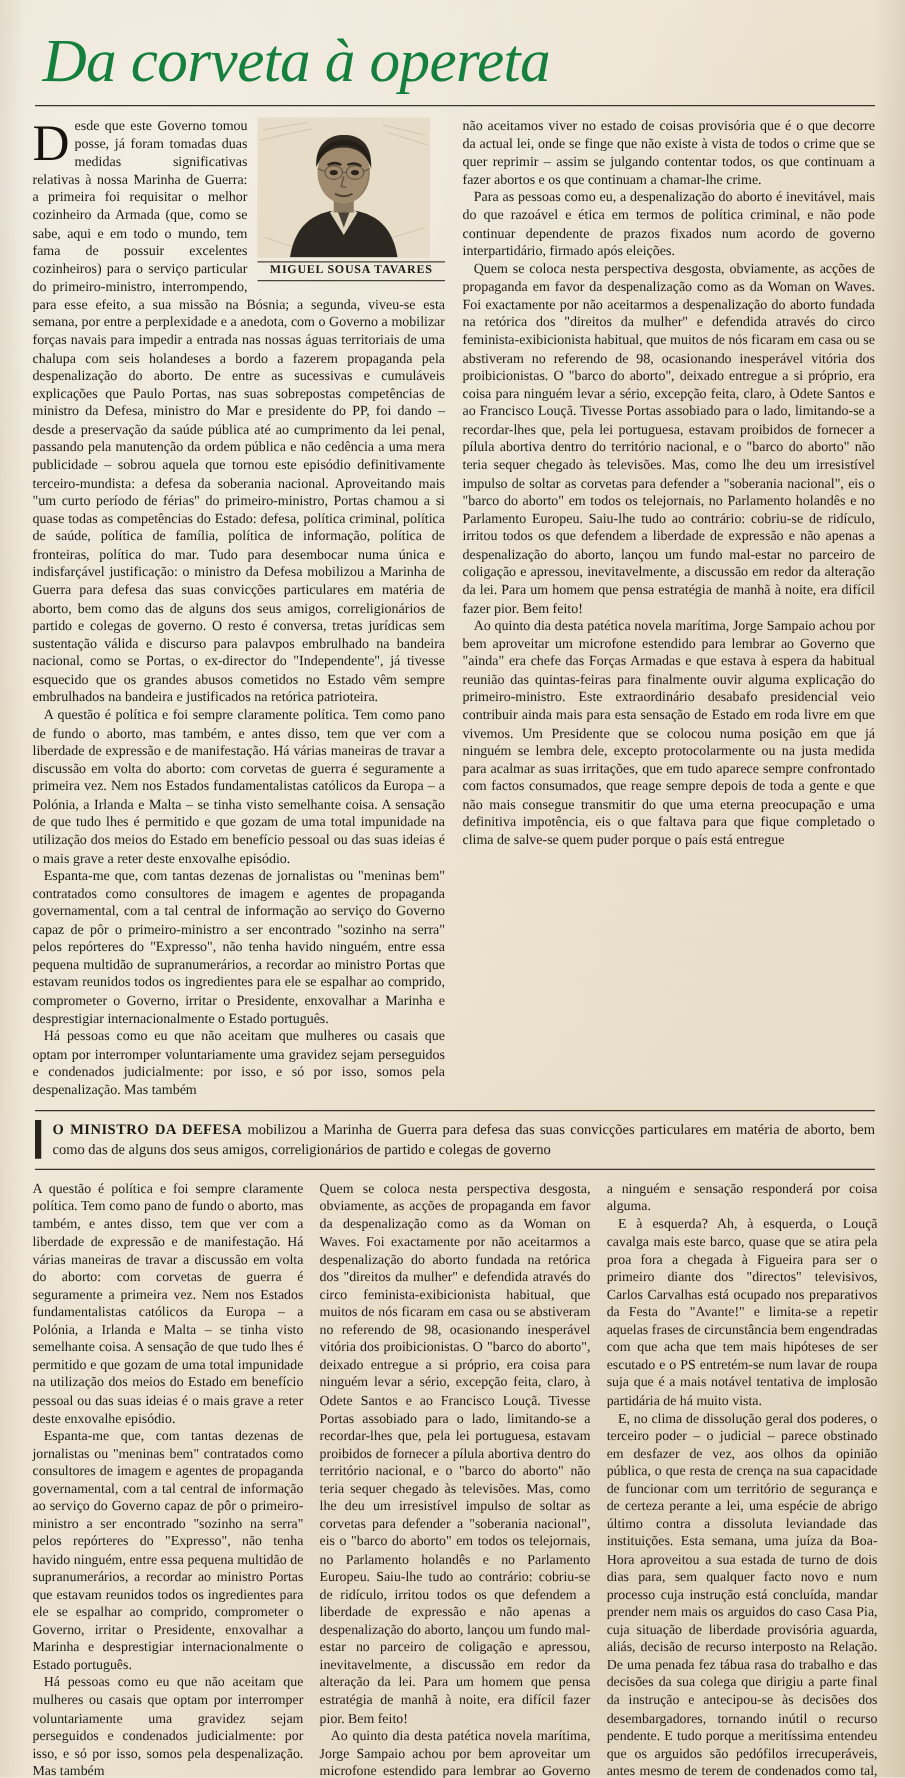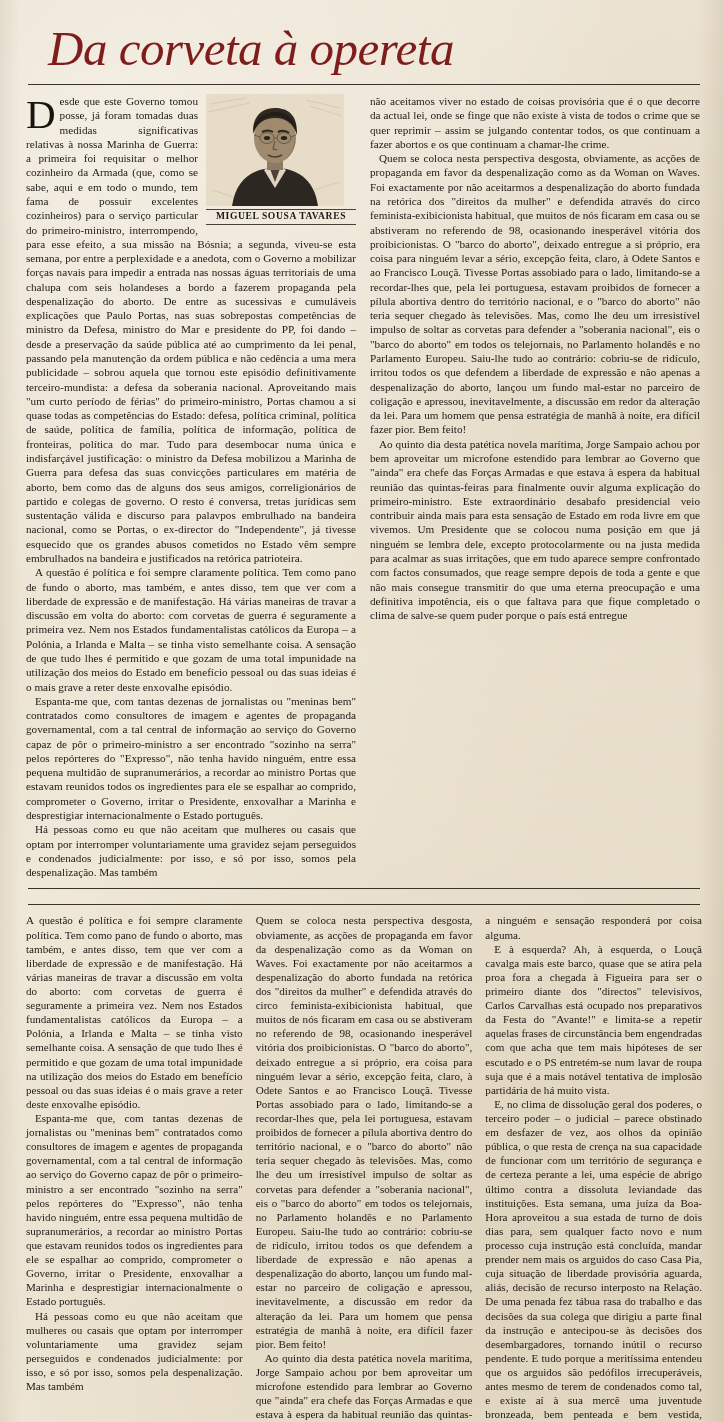--- a/index.html
+++ b/index.html
@@ -28,22 +28,22 @@
   }
 
   
   .headline {
     font-family:"Liberation Serif", serif;
     font-style:italic;
     font-weight:normal;
     font-size:49px;
     line-height:1.02;
     letter-spacing:-0.5px;
-    margin:6px 0 2px 22px;
-    color:#7f1d1d;
+    margin:6px 0 2px 8px;
+    color:#15803d;
   }
   .rule-top {
     border-top:1px solid #3a332a;
     margin:10px 2px 0 2px;
     height:0;
   }
 
   
   .cols {
     display:flex;
@@ -221,29 +221,31 @@
         <p class="dropcap-para"><span class="dropcap">D</span><span>esde que este Governo tomou posse, já foram tomadas duas medidas significativas relativas à nossa Marinha de Guerra: a primeira foi requisitar o melhor cozinheiro da Armada (que, como se sabe, aqui e em todo o mundo, tem fama de possuir excelentes cozinheiros) para o serviço particular do primeiro-ministro, interrompendo, para esse efeito, a sua missão na Bósnia; a segunda, viveu-se esta semana, por entre a perplexidade e a anedota, com o Governo a mobilizar forças navais para impedir a entrada nas nossas águas territoriais de uma chalupa com seis holandeses a bordo a fazerem propaganda pela despenalização do aborto. De entre as sucessivas e cumuláveis explicações que Paulo Portas, nas suas sobrepostas competências de ministro da Defesa, ministro do Mar e presidente do PP, foi dando – desde a preservação da saúde pública até ao cumprimento da lei penal, passando pela manutenção da ordem pública e não cedência a uma mera publicidade – sobrou aquela que tornou este episódio definitivamente terceiro-mundista: a defesa da soberania nacional. Aproveitando mais "um curto período de férias" do primeiro-ministro, Portas chamou a si quase todas as competências do Estado: defesa, política criminal, política de saúde, política de família, política de informação, política de fronteiras, política do mar. Tudo para desembocar numa única e indisfarçável justificação: o ministro da Defesa mobilizou a Marinha de Guerra para defesa das suas convicções particulares em matéria de aborto, bem como das de alguns dos seus amigos, correligionários de partido e colegas de governo. O resto é conversa, tretas jurídicas sem sustentação válida e discurso para palavpos embrulhado na bandeira nacional, como se Portas, o ex-director do "Independente", já tivesse esquecido que os grandes abusos cometidos no Estado vêm sempre embrulhados na bandeira e justificados na retórica patrioteira.</span></p>
         <p>A questão é política e foi sempre claramente política. Tem como pano de fundo o aborto, mas também, e antes disso, tem que ver com a liberdade de expressão e de manifestação. Há várias maneiras de travar a discussão em volta do aborto: com corvetas de guerra é seguramente a primeira vez. Nem nos Estados fundamentalistas católicos da Europa – a Polónia, a Irlanda e Malta – se tinha visto semelhante coisa. A sensação de que tudo lhes é permitido e que gozam de uma total impunidade na utilização dos meios do Estado em benefício pessoal ou das suas ideias é o mais grave a reter deste enxovalhe episódio.</p>
         <p>Espanta-me que, com tantas dezenas de jornalistas ou "meninas bem" contratados como consultores de imagem e agentes de propaganda governamental, com a tal central de informação ao serviço do Governo capaz de pôr o primeiro-ministro a ser encontrado "sozinho na serra" pelos repórteres do "Expresso", não tenha havido ninguém, entre essa pequena multidão de supranumerários, a recordar ao ministro Portas que estavam reunidos todos os ingredientes para ele se espalhar ao comprido, comprometer o Governo, irritar o Presidente, enxovalhar a Marinha e desprestigiar internacionalmente o Estado português.</p>
         <p>Há pessoas como eu que não aceitam que mulheres ou casais que optam por interromper voluntariamente uma gravidez sejam perseguidos e condenados judicialmente: por isso, e só por isso, somos pela despenalização. Mas também</p>
       </div>
     </div>
 
     <div class="col">
       <div class="col-inner">
         <p class="first">não aceitamos viver no estado de coisas provisória que é o que decorre da actual lei, onde se finge que não existe à vista de todos o crime que se quer reprimir – assim se julgando contentar todos, os que continuam a fazer abortos e os que continuam a chamar-lhe crime.</p>
+        <p>Para as pessoas como eu, a despenalização do aborto é inevitável, mais do que razoável e ética em termos de política criminal, e não pode continuar dependente de prazos fixados num acordo de governo interpartidário, firmado após eleições.</p>
         <p>Quem se coloca nesta perspectiva desgosta, obviamente, as acções de propaganda em favor da despenalização como as da Woman on Waves. Foi exactamente por não aceitarmos a despenalização do aborto fundada na retórica dos "direitos da mulher" e defendida através do circo feminista-exibicionista habitual, que muitos de nós ficaram em casa ou se abstiveram no referendo de 98, ocasionando inesperável vitória dos proibicionistas. O "barco do aborto", deixado entregue a si próprio, era coisa para ninguém levar a sério, excepção feita, claro, à Odete Santos e ao Francisco Louçã. Tivesse Portas assobiado para o lado, limitando-se a recordar-lhes que, pela lei portuguesa, estavam proibidos de fornecer a pílula abortiva dentro do território nacional, e o "barco do aborto" não teria sequer chegado às televisões. Mas, como lhe deu um irresistível impulso de soltar as corvetas para defender a "soberania nacional", eis o "barco do aborto" em todos os telejornais, no Parlamento holandês e no Parlamento Europeu. Saiu-lhe tudo ao contrário: cobriu-se de ridículo, irritou todos os que defendem a liberdade de expressão e não apenas a despenalização do aborto, lançou um fundo mal-estar no parceiro de coligação e apressou, inevitavelmente, a discussão em redor da alteração da lei. Para um homem que pensa estratégia de manhã à noite, era difícil fazer pior. Bem feito!</p>
         <p>Ao quinto dia desta patética novela marítima, Jorge Sampaio achou por bem aproveitar um microfone estendido para lembrar ao Governo que "ainda" era chefe das Forças Armadas e que estava à espera da habitual reunião das quintas-feiras para finalmente ouvir alguma explicação do primeiro-ministro. Este extraordinário desabafo presidencial veio contribuir ainda mais para esta sensação de Estado em roda livre em que vivemos. Um Presidente que se colocou numa posição em que já ninguém se lembra dele, excepto protocolarmente ou na justa medida para acalmar as suas irritações, que em tudo aparece sempre confrontado com factos consumados, que reage sempre depois de toda a gente e que não mais consegue transmitir do que uma eterna preocupação e uma definitiva impotência, eis o que faltava para que fique completado o clima de salve-se quem puder porque o país está entregue</p>
       </div>
     </div>
 
   </div>
 
   <div class="pullband">
     <div class="pullbar"></div>
+    <div class="pulltext"><span class="lead">O MINISTRO DA DEFESA</span><span> mobilizou a Marinha de Guerra para defesa das suas convicções particulares em matéria de aborto, bem como das de alguns dos seus amigos, correligionários de partido e colegas de governo</span></div>
   </div>
 
   <div class="cols3">
 
     <div class="col3">
       <p class="first">A questão é política e foi sempre claramente política. Tem como pano de fundo o aborto, mas também, e antes disso, tem que ver com a liberdade de expressão e de manifestação. Há várias maneiras de travar a discussão em volta do aborto: com corvetas de guerra é seguramente a primeira vez. Nem nos Estados fundamentalistas católicos da Europa – a Polónia, a Irlanda e Malta – se tinha visto semelhante coisa. A sensação de que tudo lhes é permitido e que gozam de uma total impunidade na utilização dos meios do Estado em benefício pessoal ou das suas ideias é o mais grave a reter deste enxovalhe episódio.</p>
       <p>Espanta-me que, com tantas dezenas de jornalistas ou "meninas bem" contratados como consultores de imagem e agentes de propaganda governamental, com a tal central de informação ao serviço do Governo capaz de pôr o primeiro-ministro a ser encontrado "sozinho na serra" pelos repórteres do "Expresso", não tenha havido ninguém, entre essa pequena multidão de supranumerários, a recordar ao ministro Portas que estavam reunidos todos os ingredientes para ele se espalhar ao comprido, comprometer o Governo, irritar o Presidente, enxovalhar a Marinha e desprestigiar internacionalmente o Estado português.</p>
       <p>Há pessoas como eu que não aceitam que mulheres ou casais que optam por interromper voluntariamente uma gravidez sejam perseguidos e condenados judicialmente: por isso, e só por isso, somos pela despenalização. Mas também</p>
     </div>
 

